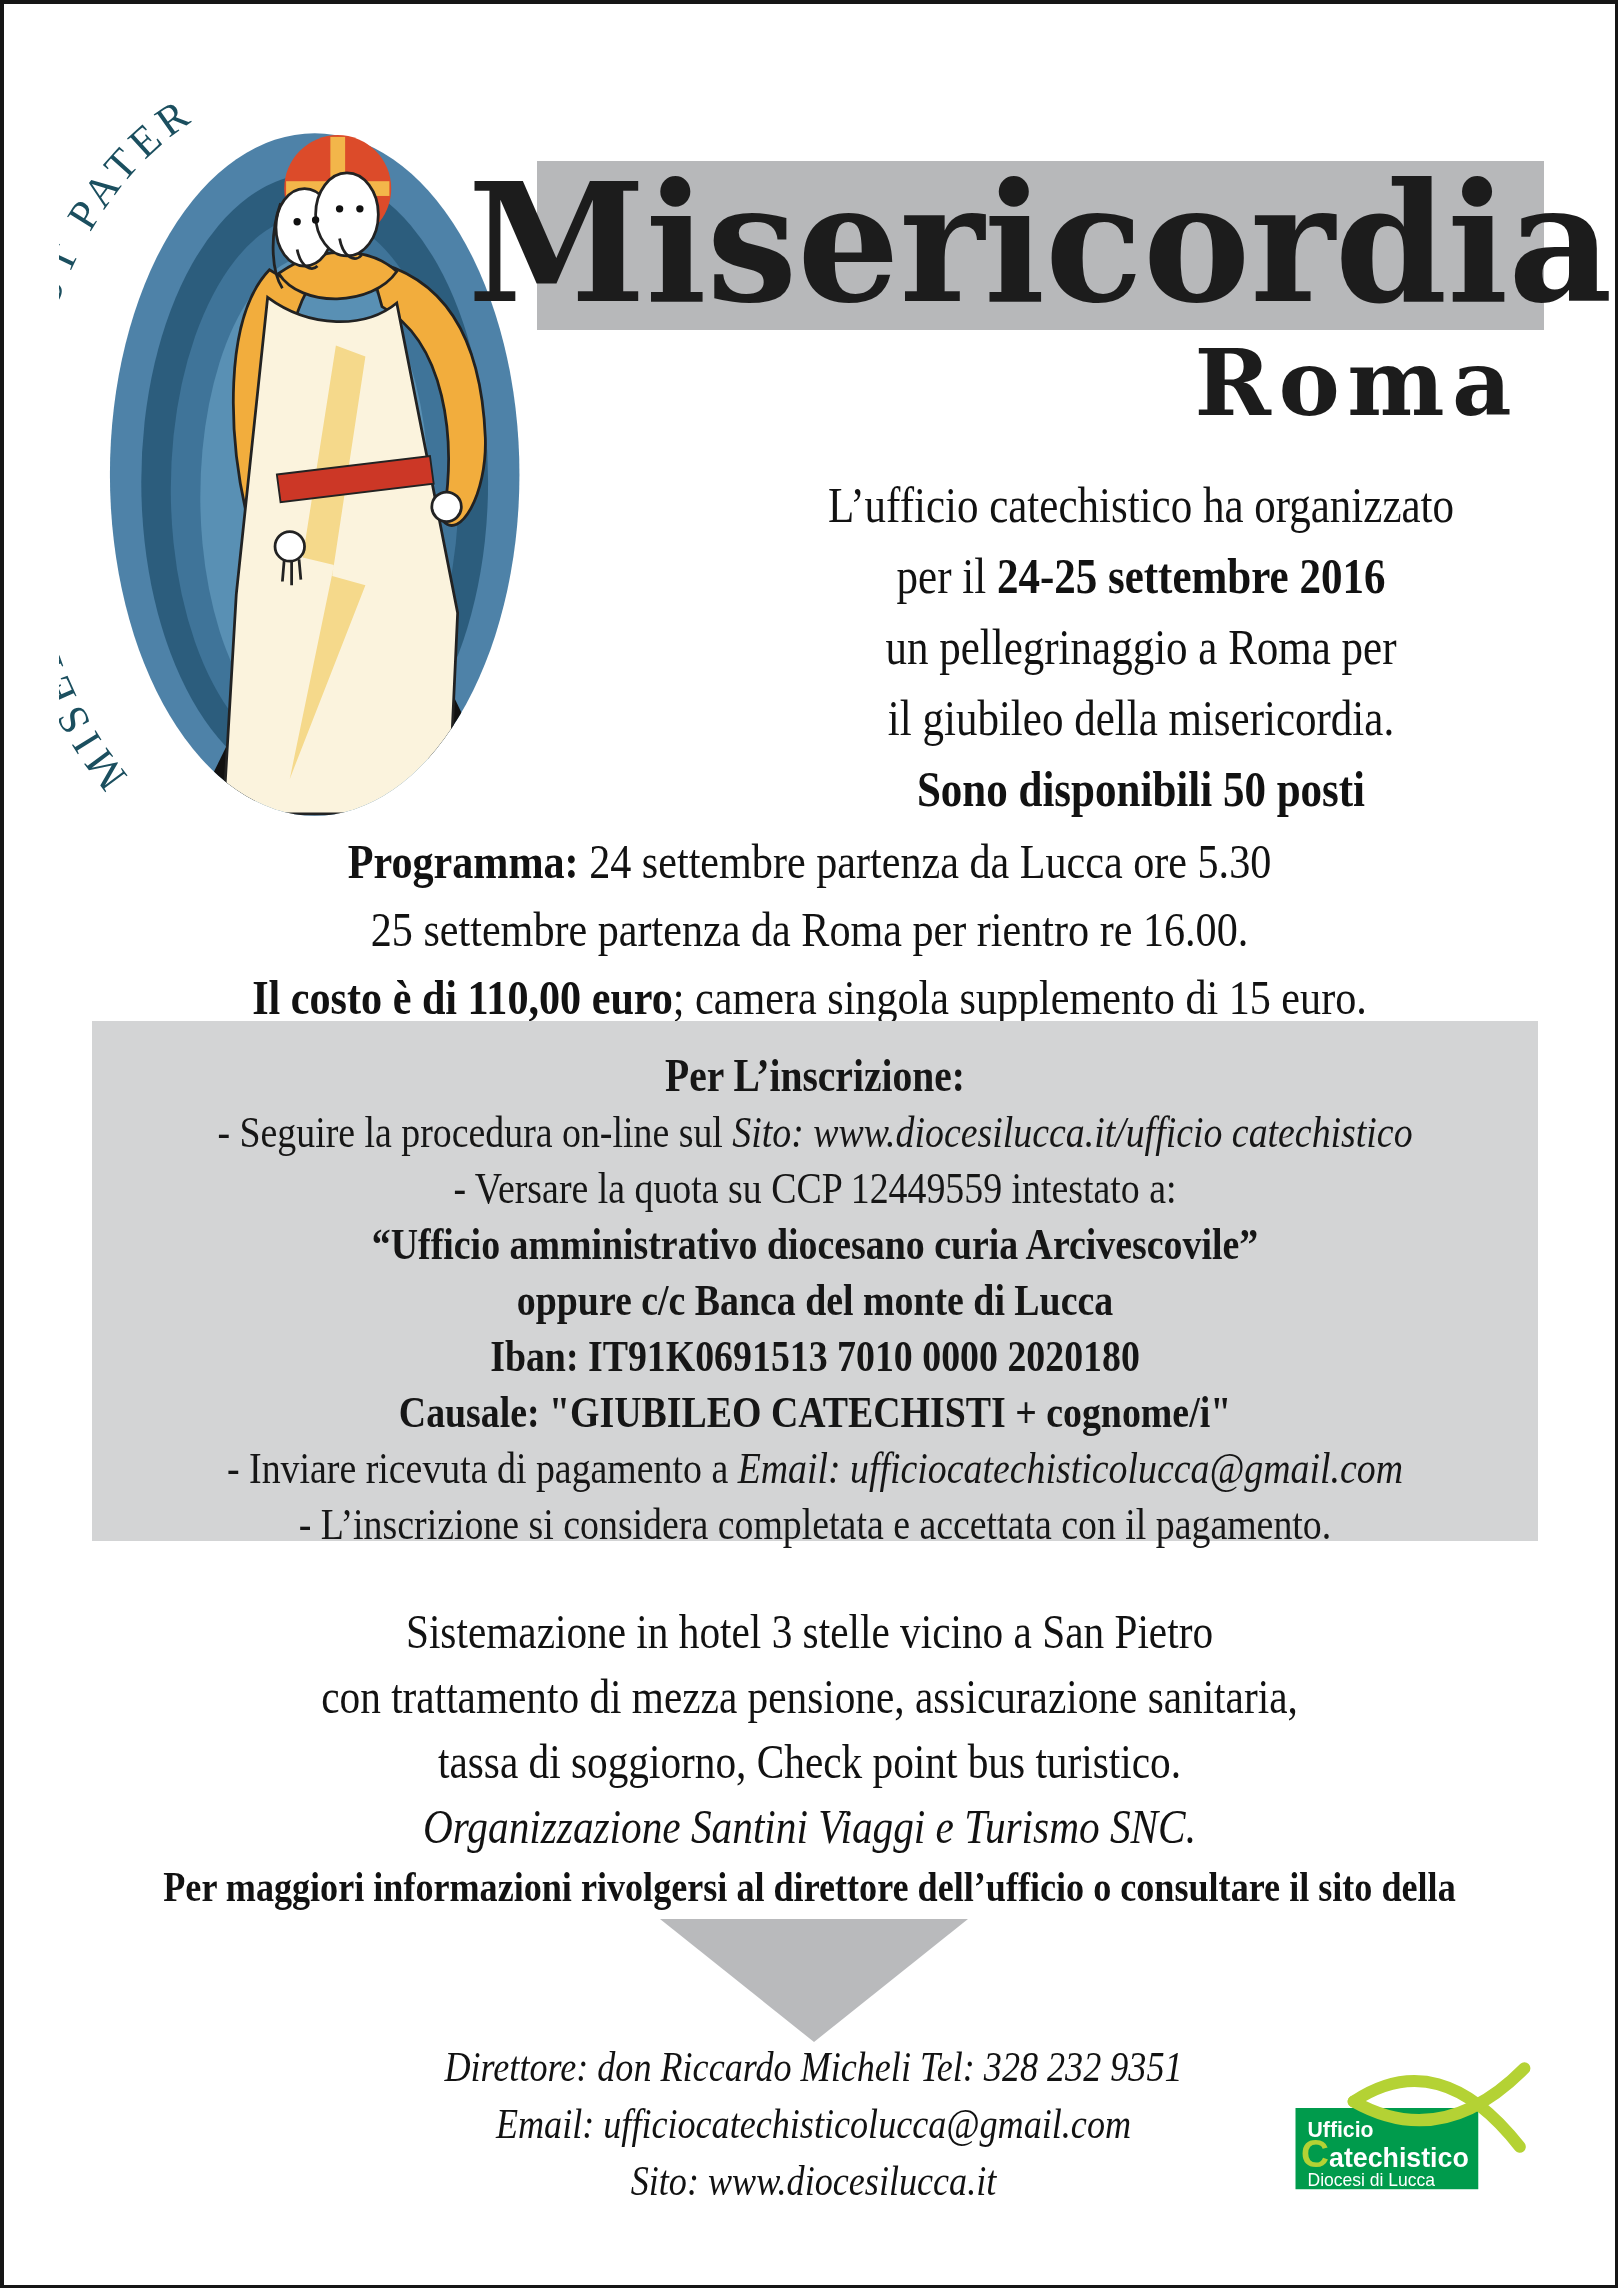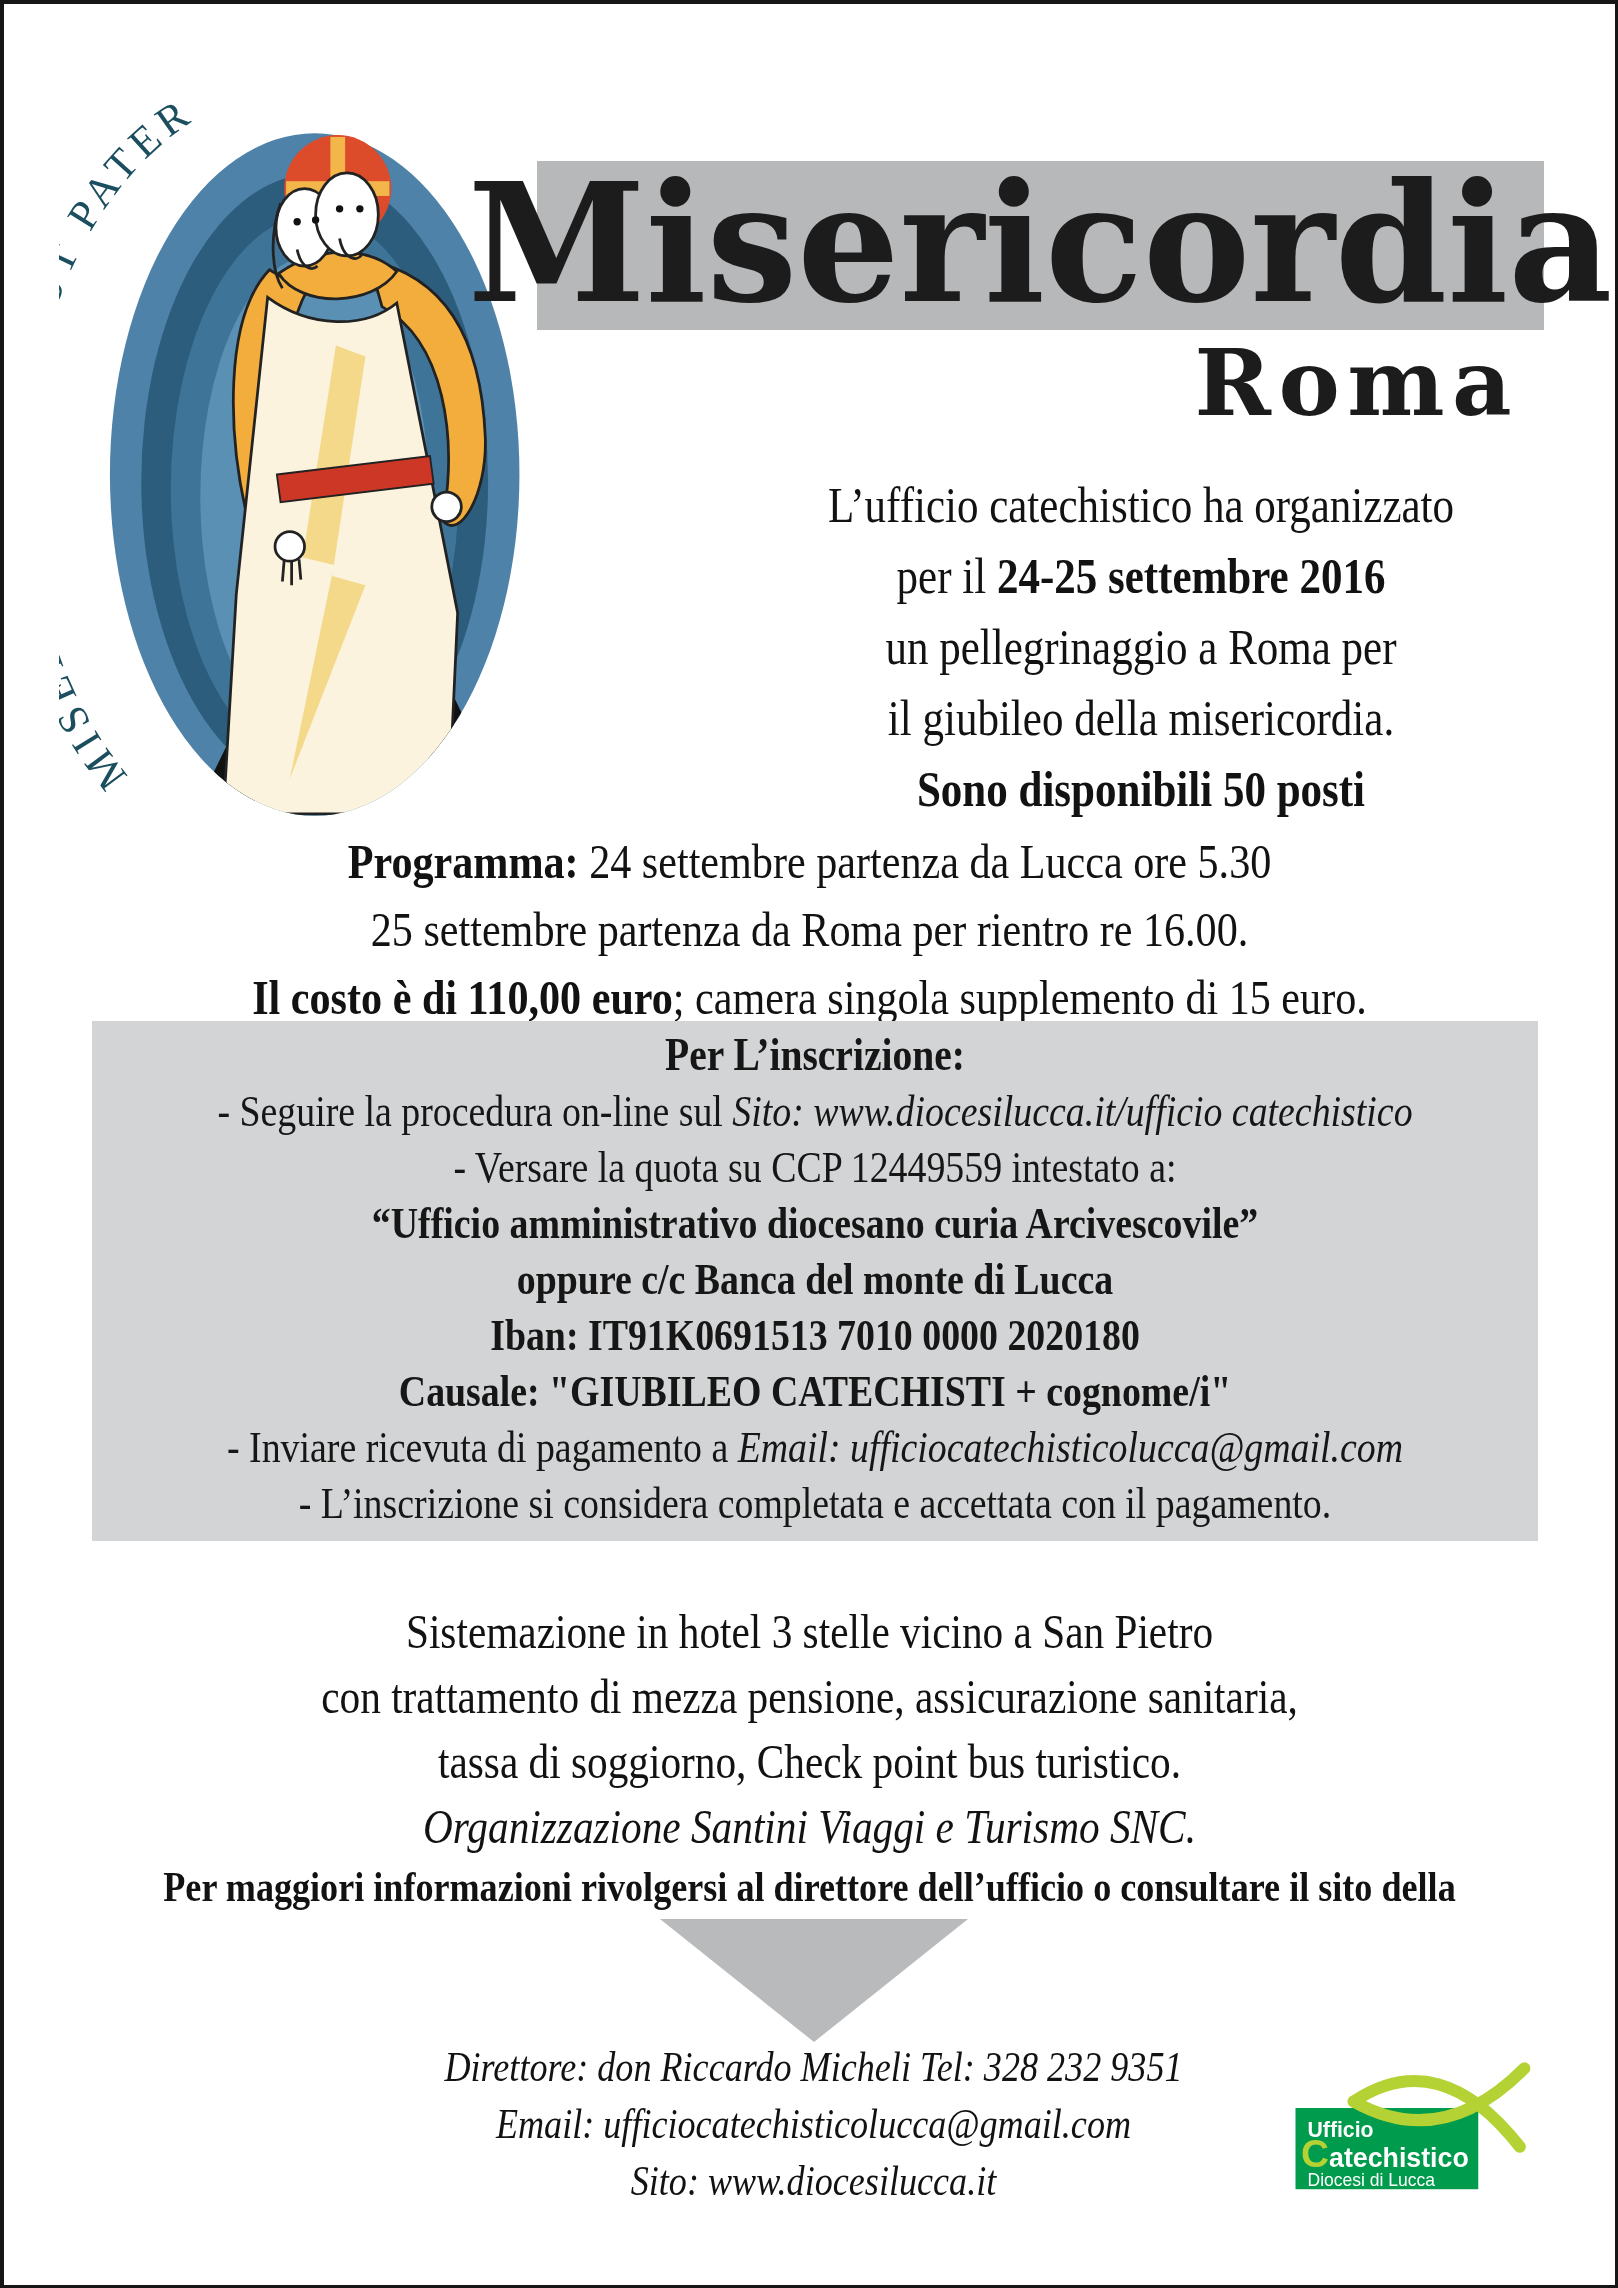--- a/index.html
+++ b/index.html
@@ -42,21 +42,21 @@
   .intro{
     position:absolute;left:659px;top:466px;width:956px;
     text-align:center;font-size:50px;line-height:71px;
   }
   .programma{
     position:absolute;left:0;top:824px;width:100%;
     text-align:center;font-size:49px;line-height:68px;
   }
   .graybox{
     position:absolute;left:88px;top:1017px;width:1446px;height:520px;
-    background:#d3d4d5;box-sizing:border-box;padding-top:4px;
+    background:#d3d4d5;box-sizing:border-box;padding-top:25px;
   }
   .graybox-inner{
     text-align:center;font-size:44px;line-height:56px;color:#161616;
   }
   .graybox-heading{font-size:46px;font-weight:bold;line-height:59px;}
   .sistemazione{
     position:absolute;left:0;top:1595px;width:100%;
     text-align:center;font-size:48px;line-height:65px;
   }
   .info-line{

